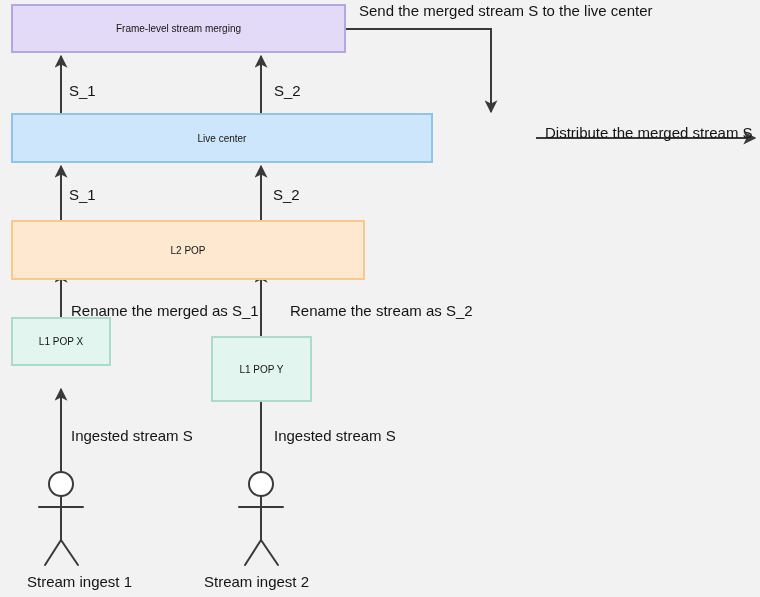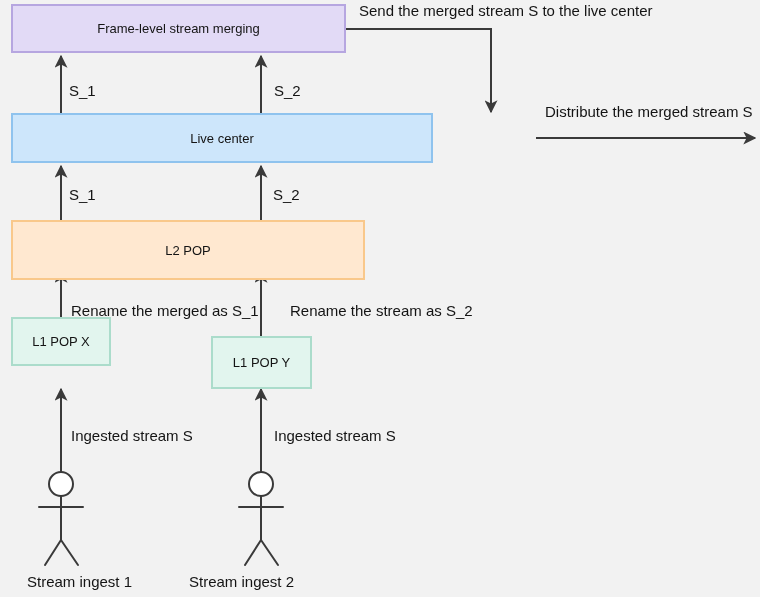--- a/index.html
+++ b/index.html
@@ -7,40 +7,40 @@
   #canvas{
     position:relative;width:760px;height:597px;background:#f2f2f2;
     font-family:"Liberation Sans",sans-serif;color:#141414;overflow:hidden;
   }
   #wires{position:absolute;left:0;top:0;width:760px;height:597px;}
   .wire{stroke:#3a3a3a;stroke-width:2;fill:none;}
   .person{stroke:#3a3a3a;stroke-width:2;fill:none;stroke-linecap:round;}
   .person-head{fill:#ffffff;stroke:#3a3a3a;stroke-width:2;}
   .node{
     position:absolute;display:flex;align-items:center;justify-content:center;
-    font-size:13px;box-sizing:border-box;border:2px solid;text-align:center;
+    font-size:10px;box-sizing:border-box;border:2px solid;text-align:center;
   }
   .node-merging{left:11px;top:4px;width:335px;height:49px;background:#e2daf6;border-color:#b6a6e0;}
   .node-live{left:11px;top:113px;width:422px;height:50px;background:#cde6fb;border-color:#8fc3ee;}
   .node-l2{left:11px;top:220px;width:354px;height:60px;background:#ffe8d0;border-color:#f9c88b;}
   .node-l1x{left:11px;top:317px;width:100px;height:49px;background:#e2f5ee;border-color:#abdccb;}
-  .node-l1y{left:211px;top:336px;width:101px;height:53px;background:#e2f5ee;border-color:#abdccb;}
+  .node-l1y{left:211px;top:336px;width:101px;height:66px;background:#e2f5ee;border-color:#abdccb;}
   .lbl{position:absolute;font-size:15px;line-height:15px;white-space:nowrap;}
   .lbl-s1-upper{left:69px;top:83px;}
   .lbl-s2-upper{left:274px;top:83px;}
   .lbl-s1-lower{left:69px;top:187px;}
   .lbl-s2-lower{left:273px;top:187px;}
   .lbl-rename1{left:71px;top:303px;}
   .lbl-rename2{left:290px;top:303px;}
   .lbl-ingested1{left:71px;top:428px;}
   .lbl-ingested2{left:274px;top:428px;}
   .lbl-send{left:359px;top:3px;}
-  .lbl-distribute{left:545px;top:104px;}
+  .lbl-distribute{left:545px;top:125px;}
   .lbl-actor1{left:7px;top:574px;margin-left:20px;}
-  .lbl-actor2{left:189px;top:574px;}
+  .lbl-actor2{left:204px;top:574px;}
 </style>
 </head>
 <body>
 
 <div id="canvas">
 
   <svg id="wires" viewBox="0 0 760 597">
     <defs>
       <marker id="arrow" viewBox="0 0 10 10" refX="9" refY="5" markerWidth="6.5" markerHeight="6.5" orient="auto">
         <path d="M0,0 L10,5 L0,10 L2.5,5 Z" fill="#3a3a3a"></path>

